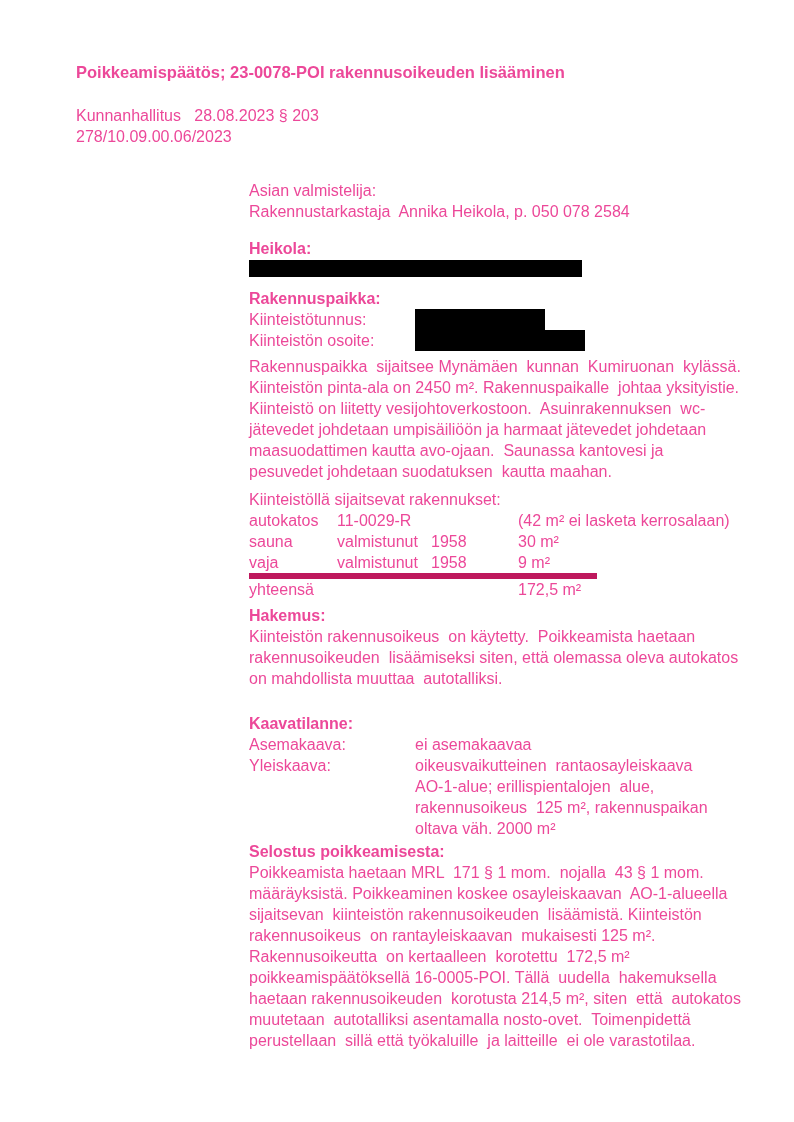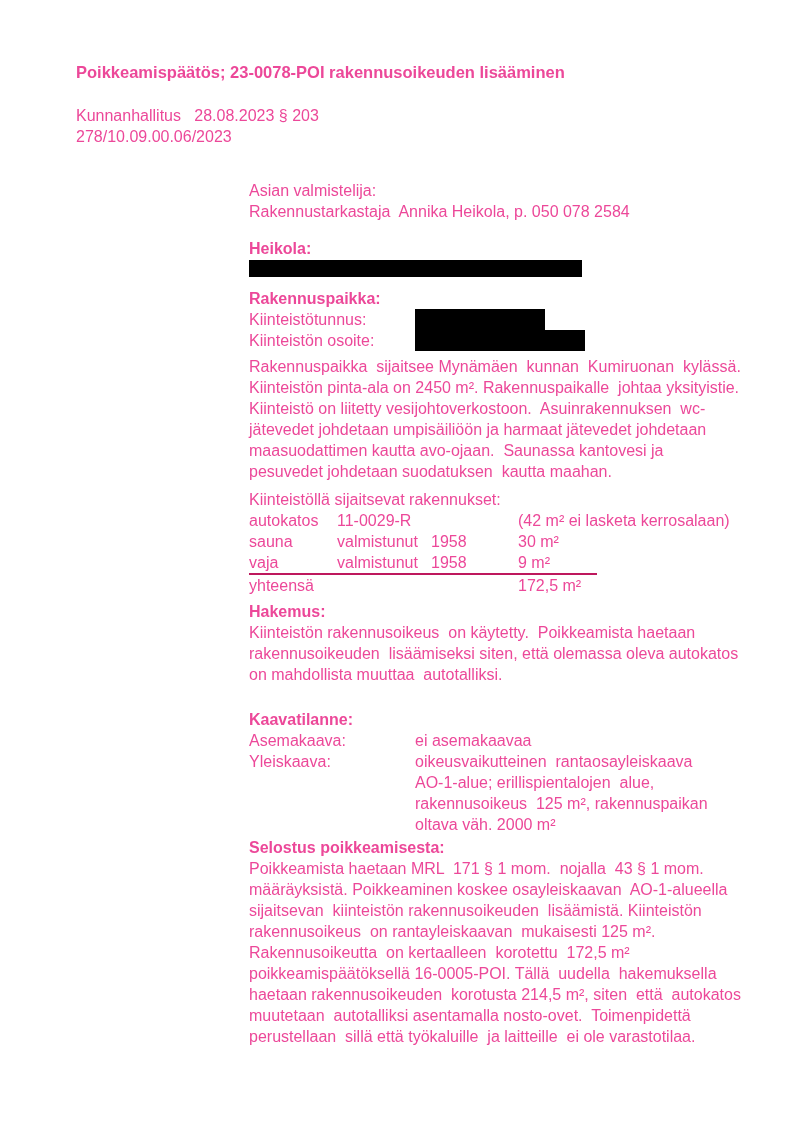--- a/index.html
+++ b/index.html
@@ -33,21 +33,21 @@
   .redact-applicant{width:333px;height:17px;margin-top:1px;}
   .labrow{display:flex;height:21px;align-items:center;}
   .labrow .lab{width:166px;flex:0 0 166px;}
   .redact-id{width:130px;height:21px;}
   .redact-addr{width:170px;height:21px;}
   .trow{display:flex;white-space:pre;}
   .trow .c1{width:88px;flex:0 0 88px;}
   .trow .c2{width:86px;flex:0 0 86px;}
   .trow .c3{width:87px;flex:0 0 87px;margin-left:8px;}
   .trow .c4{flex:1;}
-  .trow.vaja-row{width:348px;border-bottom:2px solid #be185d;}
+  .trow.vaja-row{width:348px;border-bottom:6px solid #be185d;}
   .krow{display:flex;}
   .krow .klab{width:166px;flex:0 0 166px;}
   .krow .kval{flex:1;}
 </style>
 </head>
 <body>
 
 <div class="page">
 
   <div class="title">Poikkeamispäätös; 23-0078-POI rakennusoikeuden lisääminen</div>

